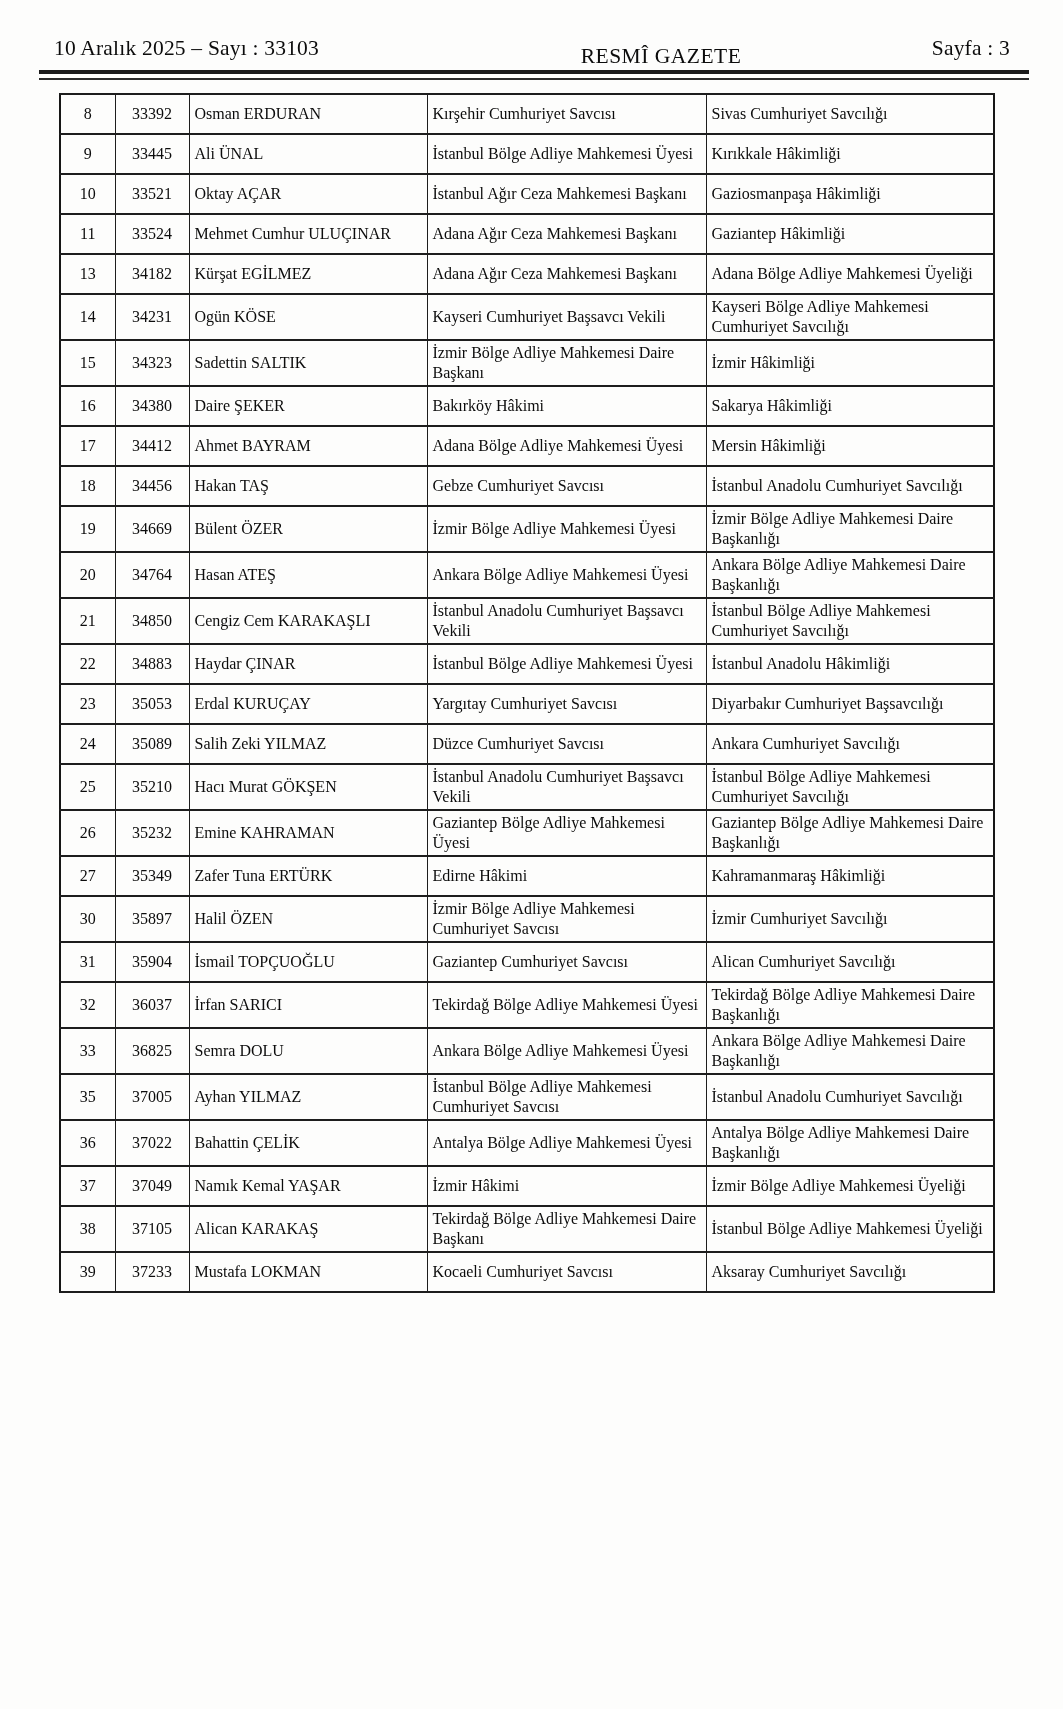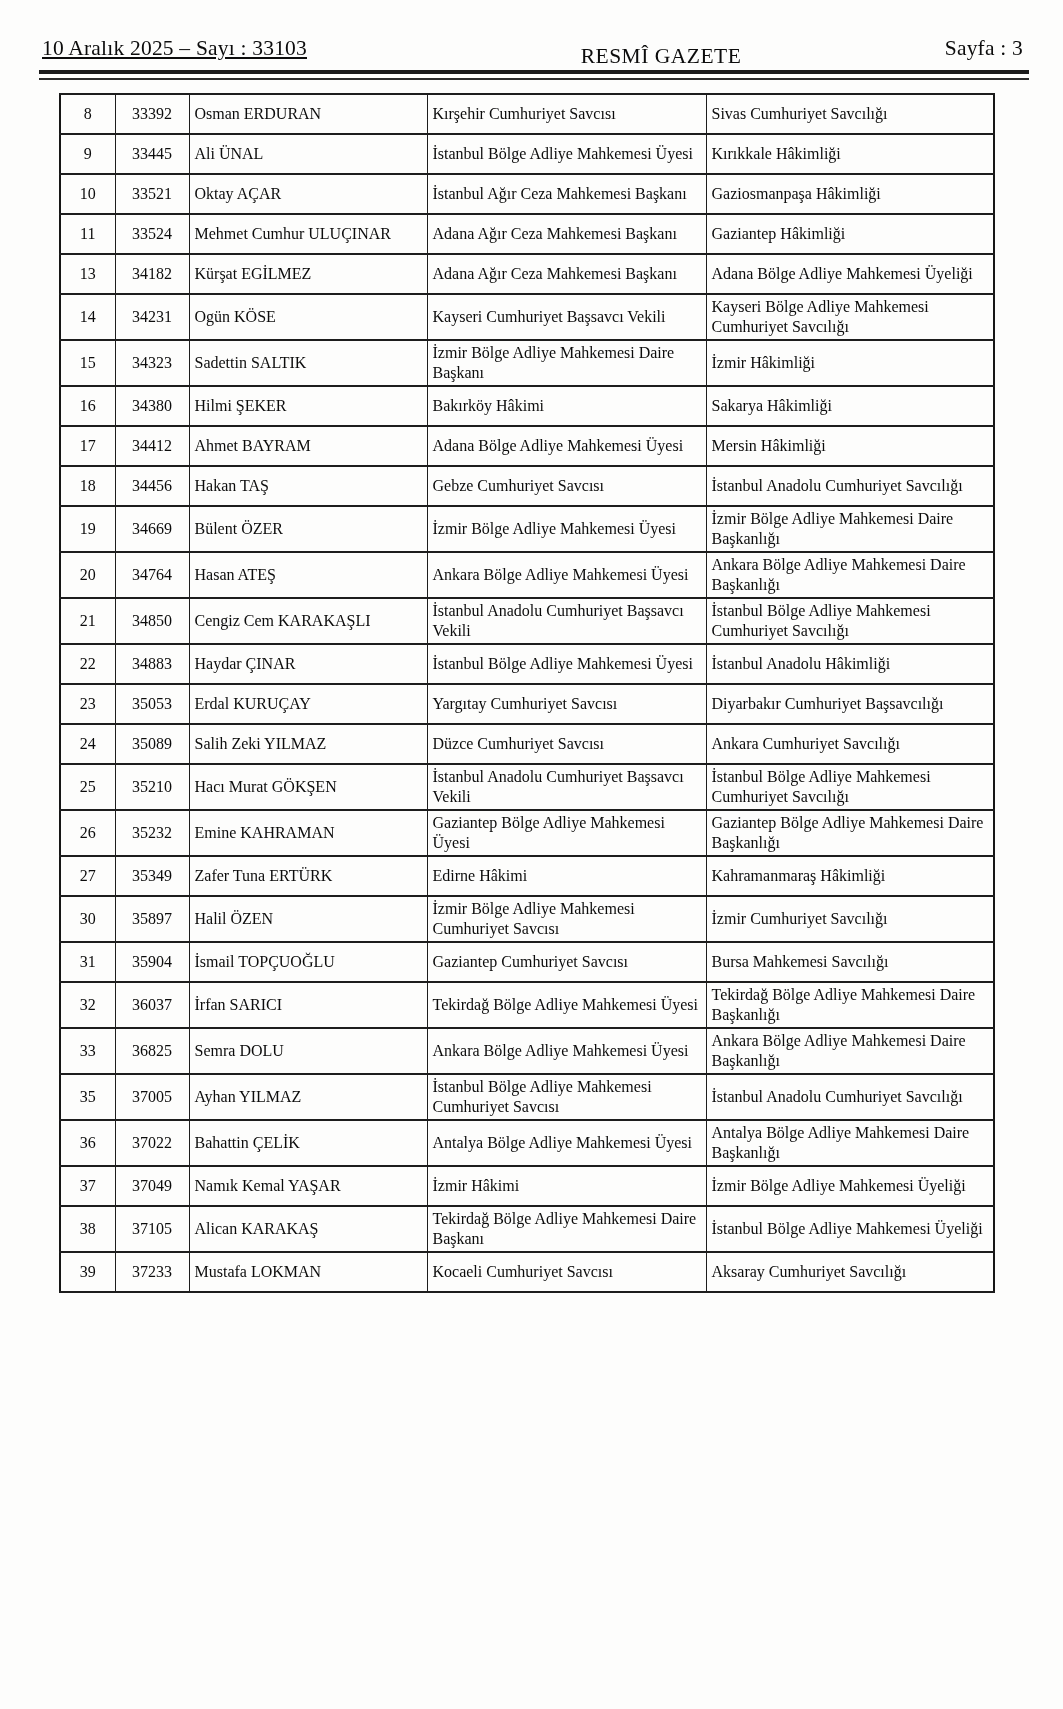--- a/index.html
+++ b/index.html
@@ -18,27 +18,27 @@
   }
   
   .masthead {
     position: absolute;
     left: 38px; right: 35px; top: 36px;
     height: 30px;
     font-size: 21.5px;
     letter-spacing: 0.2px;
     white-space: nowrap;
   }
-  .masthead .issue-line { position: absolute; left: 4px; top: 0; text-decoration: underline; }
+  .masthead .issue-line { position: absolute; left: 16px; top: 0; }
   .masthead .gazette-title {
     position: absolute; left: 498px; top: 8px;
     width: 250px; text-align: center;
     letter-spacing: 0.5px;
   }
-  .masthead .page-no { position: absolute; right: 5px; top: 0; text-align: center; }
+  .masthead .page-no { position: absolute; right: 18px; top: 0; text-align: center; }
   .head-rule {
     position: absolute;
     left: 39px; right: 34px; top: 70px;
     height: 4px;
     border-top: 4.5px solid #1b1b1b;
     border-bottom: 2.5px solid #2a2a2a;
   }
   
   .table-wrap {
     position: absolute;
@@ -139,21 +139,21 @@
           <tr>
             <td class="num">15</td>
             <td class="num">34323</td>
             <td>Sadettin SALTIK</td>
             <td>İzmir Bölge Adliye Mahkemesi Daire Başkanı</td>
             <td>İzmir Hâkimliği</td>
           </tr>
           <tr>
             <td class="num">16</td>
             <td class="num">34380</td>
-            <td>Hilmi ŞEKER</td>
+            <td>Daire ŞEKER</td>
             <td>Bakırköy Hâkimi</td>
             <td>Sakarya Hâkimliği</td>
           </tr>
           <tr>
             <td class="num">17</td>
             <td class="num">34412</td>
             <td>Ahmet BAYRAM</td>
             <td>Adana Bölge Adliye Mahkemesi Üyesi</td>
             <td>Mersin Hâkimliği</td>
           </tr>
@@ -232,21 +232,21 @@
             <td class="num">35897</td>
             <td>Halil ÖZEN</td>
             <td>İzmir Bölge Adliye Mahkemesi Cumhuriyet Savcısı</td>
             <td>İzmir Cumhuriyet Savcılığı</td>
           </tr>
           <tr>
             <td class="num">31</td>
             <td class="num">35904</td>
             <td>İsmail TOPÇUOĞLU</td>
             <td>Gaziantep Cumhuriyet Savcısı</td>
-            <td>Bursa Mahkemesi Savcılığı</td>
+            <td>Alican Cumhuriyet Savcılığı</td>
           </tr>
           <tr>
             <td class="num">32</td>
             <td class="num">36037</td>
             <td>İrfan SARICI</td>
             <td>Tekirdağ Bölge Adliye Mahkemesi Üyesi</td>
             <td>Tekirdağ Bölge Adliye Mahkemesi Daire Başkanlığı</td>
           </tr>
           <tr>
             <td class="num">33</td>

